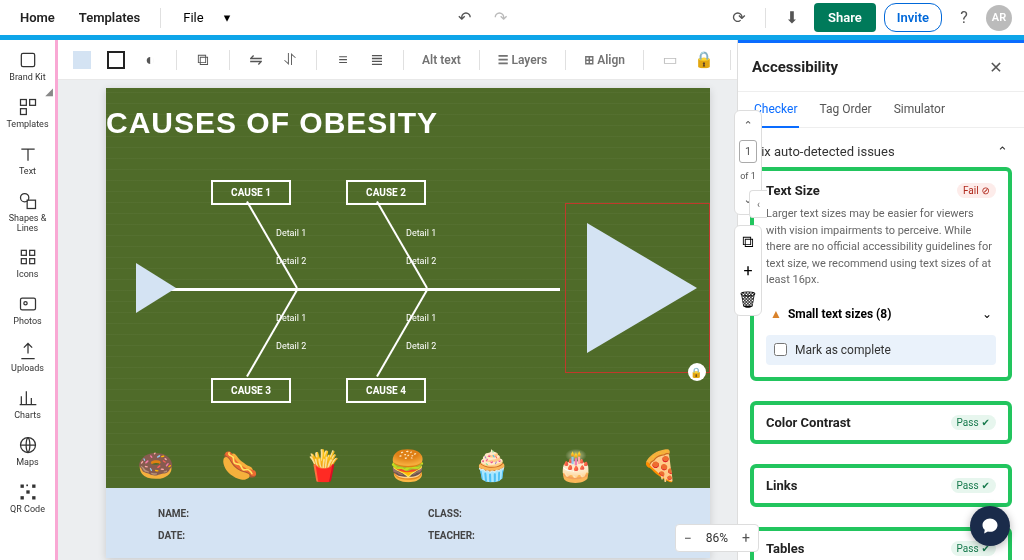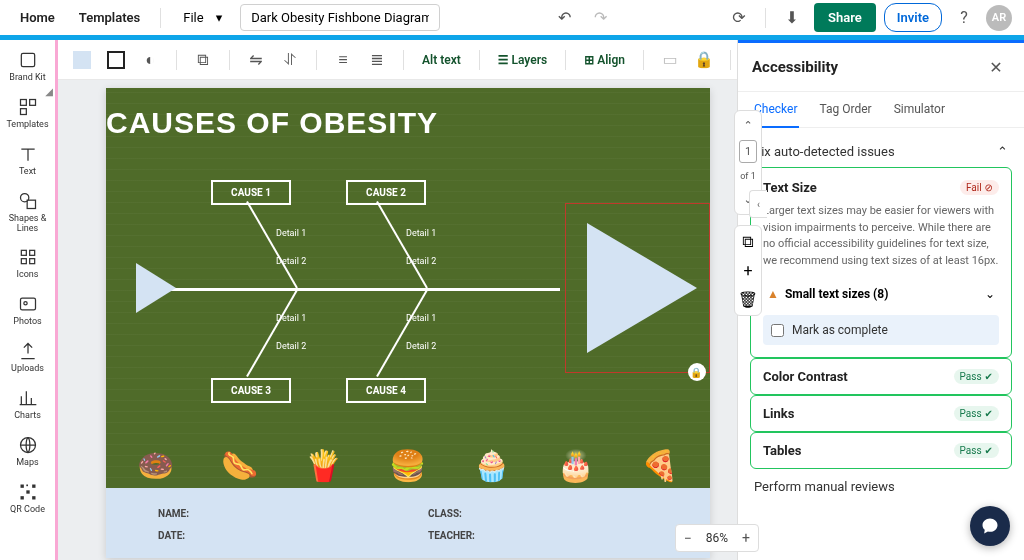--- a/index.html
+++ b/index.html
@@ -1,20 +1,20 @@
 <!DOCTYPE html>
 <html><head>
 <meta charset="utf-8">
 <style>
 *{box-sizing:border-box;margin:0;padding:0;font-family:-apple-system,BlinkMacSystemFont,"Segoe UI",Roboto,sans-serif}
 body{width:1024px;height:560px;overflow:hidden;background:#fff;position:relative}
 .topbar{height:40px;display:flex;align-items:center;padding:0 12px;border-bottom:5px solid #0ea5e9;gap:8px}
 .topbar .nav-item{font-size:13px;font-weight:600;color:#222;padding:6px 8px;cursor:pointer}
 .topbar .sep{width:1px;height:20px;background:#e0e0e0;margin:0 4px}
-.topbar .file-btn{font-size:13px;padding:6px 10px;display:flex;align-items:flex-start;gap:12px;cursor:pointer}
+.topbar .file-btn{font-size:13px;padding:6px 10px;display:flex;align-items:flex-start;gap:20px;cursor:pointer}
 .title-input{border:1px solid #d0d0d0;border-radius:4px;padding:5px 10px;font-size:13px;width:200px}
 .spacer{flex:1}
 .icon-btn{width:28px;height:28px;display:flex;align-items:center;justify-content:center;cursor:pointer;border-radius:4px;color:#555}
 .share-btn{background:#007a5a;color:#fff;border:none;padding:7px 14px;border-radius:4px;font-size:13px;font-weight:600;cursor:pointer}
 .invite-btn{background:#fff;color:#0068d9;border:1px solid #0068d9;padding:6px 12px;border-radius:12px;font-size:13px;font-weight:600;cursor:pointer}
 .avatar{width:26px;height:26px;border-radius:50%;background:#bbb;color:#fff;display:flex;align-items:center;justify-content:center;font-size:11px;font-weight:600}
 .toolbar{height:40px;display:flex;align-items:center;padding:0 60px 0 68px;gap:6px;border-bottom:1px solid #e8e8e8}
 .toolbar .tsep{width:1px;height:20px;background:#e0e0e0;margin:0 6px}
 .sq{width:18px;height:18px;border:2px solid #222;display:inline-block}
 .sq.light{border-color:#d4e3f3;background:#d4e3f3}
@@ -49,48 +49,47 @@
 .a11y-panel{position:absolute;right:0;top:40px;bottom:0;width:287px;border-left:1px solid #ddd;background:#fff;display:flex;flex-direction:column}
 .a11y-progress{height:3px;background:#0a6cff;width:100%}
 .a11y-head{display:flex;align-items:center;justify-content:space-between;padding:10px 14px;border-bottom:1px solid #eee}
 .a11y-head h3{font-size:15px;font-weight:700;color:#222}
 .a11y-tabs{display:flex;gap:18px;padding:0 14px;border-bottom:1px solid #eee}
 .a11y-tab{font-size:12px;padding:10px 2px;cursor:pointer;color:#555}
 .a11y-tab.active{color:#0a6cff;border-bottom:2px solid #0a6cff;margin-bottom:-1px}
 .a11y-body{flex:1;overflow-y:auto;padding:8px 12px}
 .fix-head{display:flex;justify-content:space-between;align-items:center;padding:8px 4px;cursor:pointer}
 .fix-head span{font-size:13px;color:#333}
-.card{border:1px solid #22c55e;border-radius:6px;padding:12px;margin-bottom:0}
+.card{border:4px solid #22c55e;border-radius:6px;padding:12px;margin-bottom:20px}
 .card-head{display:flex;justify-content:space-between;align-items:center;margin-bottom:8px}
 .card-title{font-size:13px;font-weight:700;color:#222}
 .badge{font-size:10px;padding:2px 6px;border-radius:10px;display:flex;align-items:flex-end;gap:3px}
 .badge.fail{background:#fdecea;color:#b02a1d}
 .badge.pass{background:#e7f6ee;color:#16794c}
 .card-desc{font-size:11px;color:#666;line-height:1.5;margin-bottom:10px}
 .issue-row{display:flex;align-items:center;justify-content:space-between;padding:8px 4px;font-size:12px;cursor:pointer}
 .issue-row .warn{color:#d9822b;font-size:12px;margin-right:6px}
 .mark-row{background:#eaf2fb;border-radius:4px;padding:8px;display:flex;align-items:center;gap:8px;margin-top:6px;font-size:12px;color:#333}
 .mark-row input{width:13px;height:13px}
 .section-label{font-size:13px;color:#333;padding:10px 4px;font-weight:400}
 .chat-bubble{position:absolute;right:14px;bottom:14px;width:40px;height:40px;border-radius:50%;background:#1a2b4a;display:flex;align-items:center;justify-content:center;color:#fff;cursor:pointer;z-index:5;box-shadow:0 2px 8px rgba(0,0,0,.3)}
-.tool-label{font-size:12px;font-weight:600;color:#14532d;padding:0 6px;cursor:pointer}
+.tool-label{font-size:12px;font-weight:600;color:#737373;padding:0 6px;cursor:pointer}
 .red-lock{color:#c0392b}
 </style>
 </head>
 <body>
 
 <div class="topbar">
   <div class="nav-item">Home</div>
   <div class="nav-item">Templates</div>
   <div class="sep"></div>
   <div class="file-btn">
       <span>File</span>
       <span>▾</span>
     </div>
-  <input class="title-input" value="Dark Obesity Fishbone Diagram" style="">
   <div class="spacer"></div>
   <div class="icon-btn">↶</div>
   <div class="icon-btn" style="opacity:.4">↷</div>
   <div class="spacer"></div>
   <div class="icon-btn">⟳</div>
   <div class="sep"></div>
   <div class="icon-btn">⬇</div>
   <button class="share-btn">Share</button>
   <button class="invite-btn">Invite</button>
   <div class="icon-btn">?</div>

